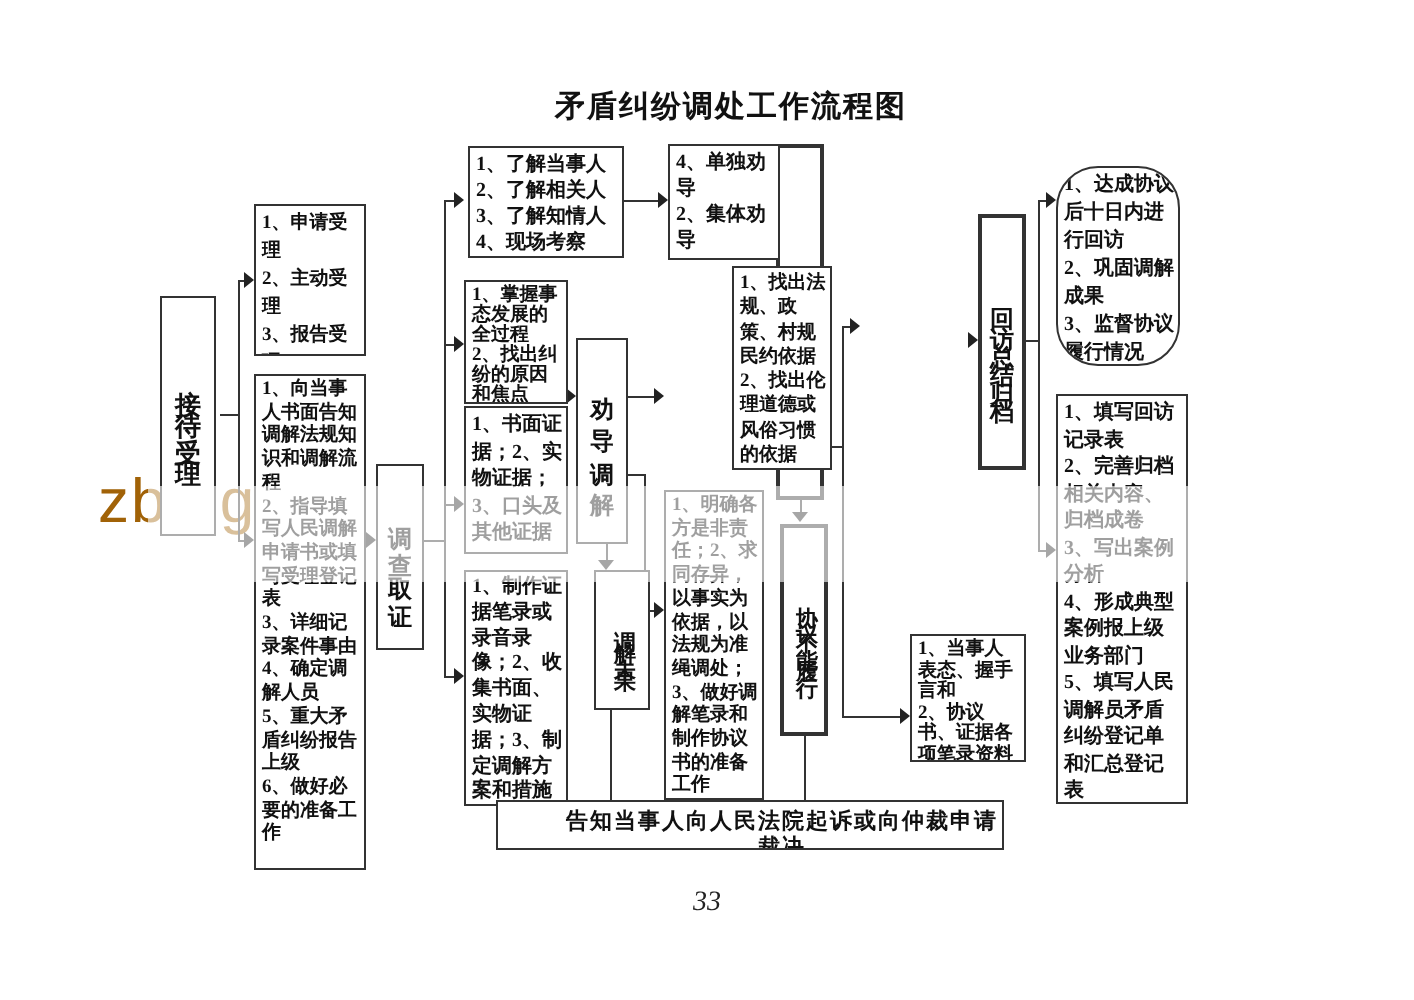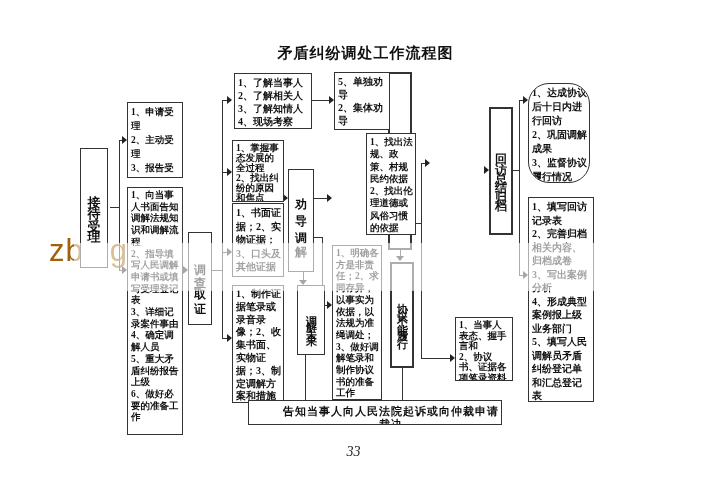--- a/index.html
+++ b/index.html
@@ -122,21 +122,21 @@
 5、重大矛盾纠纷报告上级
 6、做好必要的准备工作</div>
   <div class="box" style="left:234px;top:73px;width:78px;height:56px;font-size:10px;line-height:13px;">1、了解当事人
 2、了解相关人
 3、了解知情人
 4、现场考察</div>
   <div class="box" style="left:232px;top:140px;width:52px;height:62px;font-size:9.5px;line-height:10px;">1、掌握事态发展的全过程
 2、找出纠纷的原因和焦点</div>
   <div class="box" style="left:232px;top:203px;width:52px;height:74px;font-size:10px;line-height:13.5px;">1、书面证据；2、实物证据；3、口头及其他证据</div>
   <div class="box" style="left:232px;top:285px;width:52px;height:118px;font-size:10px;line-height:12.8px;">1、制作证据笔录或录音录像；2、收集书面、实物证据；3、制定调解方案和措施</div>
-  <div class="box" style="left:334px;top:72px;width:56px;height:58px;font-size:10px;line-height:13px;">5、单独劝导
+  <div class="box" style="left:334px;top:72px;width:56px;height:58px;font-size:10px;line-height:13px;">4、单独劝导
 2、集体劝导</div>
   <div class="box" style="left:332px;top:133px;width:50px;height:102px;font-size:9.5px;line-height:12.3px;margin-left:34px;">1、找出法规、政策、村规民约依据
 2、找出伦理道德或风俗习惯的依据</div>
   <div class="box" style="left:332px;top:245px;width:50px;height:155px;font-size:9.5px;line-height:11.7px;">1、明确各方是非责任；2、求同存异，以事实为依据，以法规为准绳调处；3、做好调解笔录和制作协议书的准备工作</div>
   <div class="box" style="left:455px;top:317px;width:58px;height:64px;font-size:9.5px;line-height:10.6px;">1、当事人表态、握手言和
 2、协议书、证据各项笔录资料一并存档</div>
   <div class="box" style="left:528px;top:83px;width:62px;height:100px;font-size:10px;line-height:14px;border-radius:21px;">1、达成协议后十日内进行回访
 2、巩固调解成果
 3、监督协议履行情况</div>
   <div class="box" style="left:528px;top:197px;width:66px;height:205px;font-size:10px;line-height:13.5px;">1、填写回访记录表

